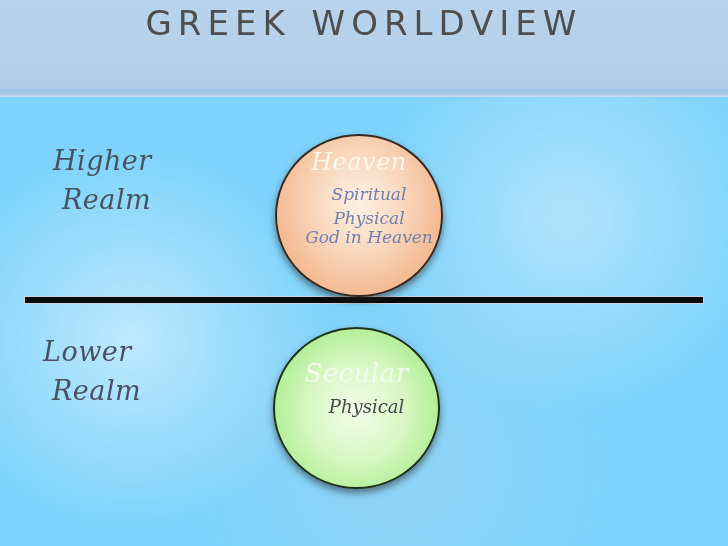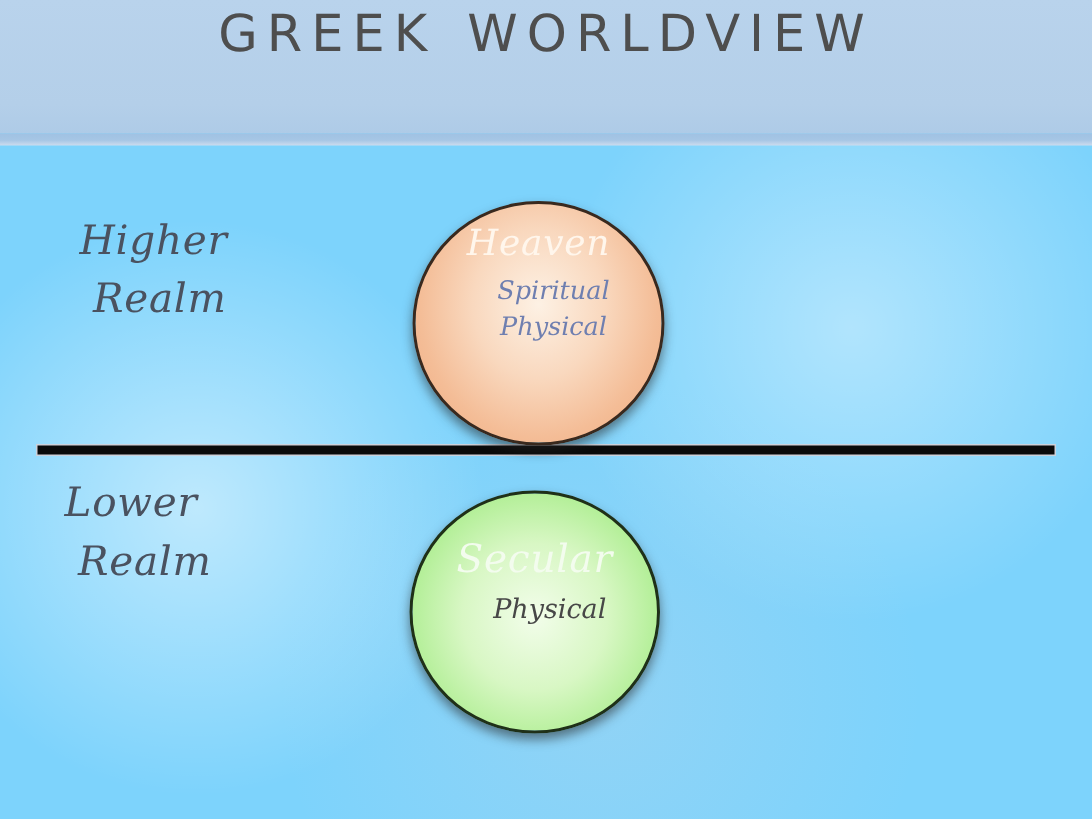--- a/index.html
+++ b/index.html
@@ -57,21 +57,21 @@
   .realm-label {
     position: absolute;
     color: #4a5260;
     font-style: italic;
     font-size: 27px;
     line-height: 39px;
     letter-spacing: 0.5px;
   }
   .realm-label .line2 { padding-left: 9px; font-style: italic; }
   .higher-realm { left: 53px; top: 141px; }
-  .lower-realm  { left: 43px; top: 316px; }
+  .lower-realm  { left: 43px; top: 332px; }
   .divider {
     position: absolute;
     left: 25px; top: 297px;
     width: 678px; height: 6px;
     background: #0a0a0a;
     box-shadow: 0 0 0 1px #ccd1da;
   }
   .circle {
     position: absolute;
     border-radius: 50%;
@@ -148,20 +148,21 @@
   <div class="realm-label lower-realm">
     <div class="line1">Lower</div>
     <div class="line2">Realm</div>
   </div>
 
   <div class="circle sacred-circle">
     <div class="circle-title">Heaven</div>
     <div class="circle-items">
       <div class="item">Spiritual</div>
       <div class="item">Physical</div>
+      <div class="item">God in Heaven</div>
     </div>
   </div>
 
   <div class="circle secular-circle">
     <div class="circle-title">Secular</div>
     <div class="circle-items">
       <div class="item">Physical</div>
     </div>
   </div>
 

